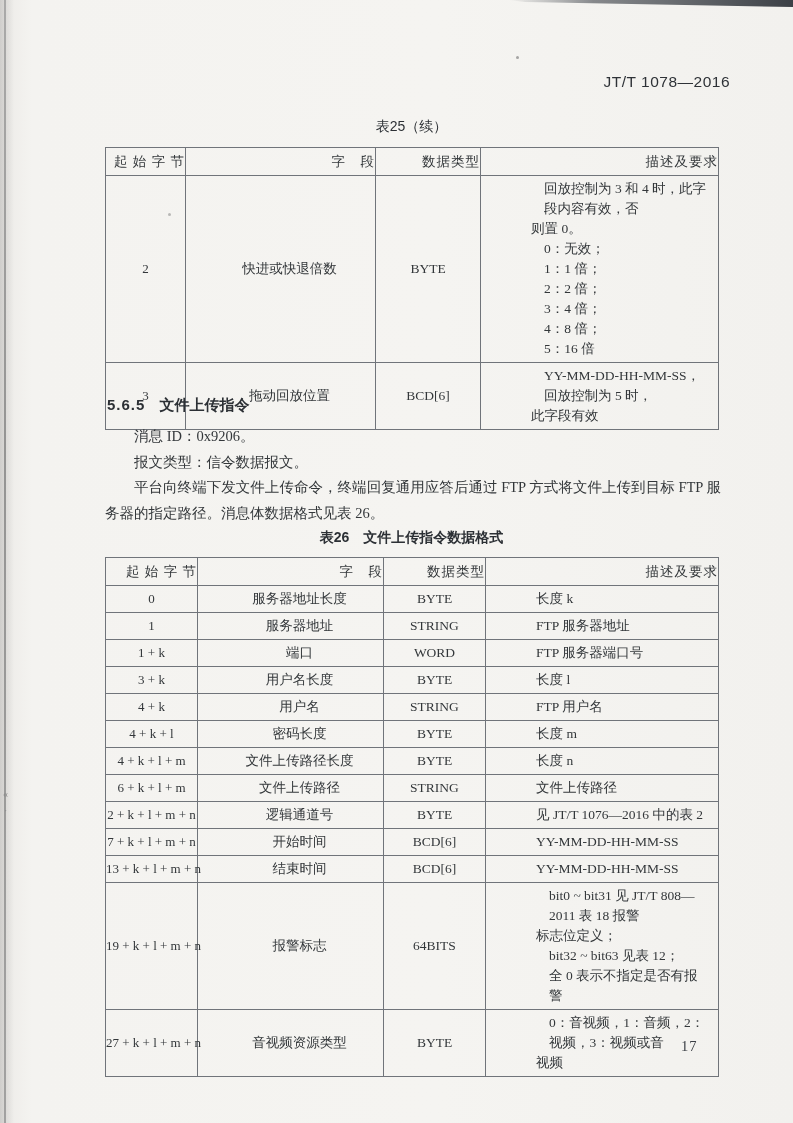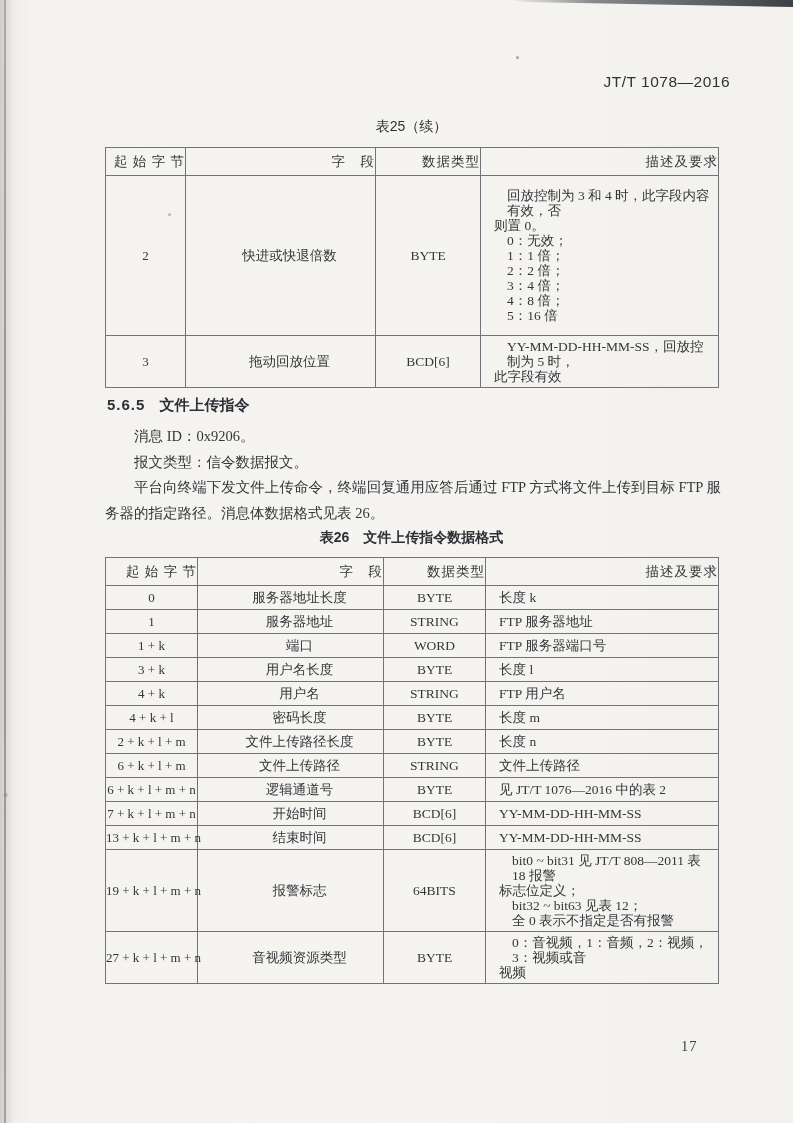--- a/index.html
+++ b/index.html
@@ -58,21 +58,21 @@
   }
   .doc-table th{
     height:27px;font-weight:normal;font-size:13.5px;
     letter-spacing:1px;
     text-align:right;
   }
   td.cb{text-align:center;white-space:nowrap;font-size:13px;}
   td.cf{padding-left:18px;text-align:center;}
   td.ct{text-align:center;}
   td.cd{padding:3px 8px 3px 13px;}
-  .ln{line-height:15px;}
+  .ln{line-height:20px;margin-left:37px;}
   .ln.ind{padding-left:13px;}
   tr.h160{height:160px;}
   tr.h52{height:52px;}
   tr.h24{height:24px;}
   tr.h48{height:48px;}
 
   .sec-heading{
     position:absolute;top:396px;left:107px;
     font-family:"Liberation Sans","DejaVu Sans",sans-serif;
     font-weight:bold;font-size:15px;color:#2c3035;
@@ -221,37 +221,37 @@
       </tr>
       <tr class="h24">
         <td class="cb">4 + k + l</td>
         <td class="cf">密码长度</td>
         <td class="ct">BYTE</td>
         <td class="cd">
             <div class="ln">长度 m</div>
           </td>
       </tr>
       <tr class="h24">
-        <td class="cb">2 + k + l + m</td>
+        <td class="cb">4 + k + l + m</td>
         <td class="cf">文件上传路径长度</td>
         <td class="ct">BYTE</td>
         <td class="cd">
             <div class="ln">长度 n</div>
           </td>
       </tr>
       <tr class="h24">
         <td class="cb">6 + k + l + m</td>
         <td class="cf">文件上传路径</td>
         <td class="ct">STRING</td>
         <td class="cd">
             <div class="ln">文件上传路径</div>
           </td>
       </tr>
       <tr class="h24">
-        <td class="cb">6 + k + l + m + n</td>
+        <td class="cb">2 + k + l + m + n</td>
         <td class="cf">逻辑通道号</td>
         <td class="ct">BYTE</td>
         <td class="cd">
             <div class="ln">见 JT/T 1076—2016 中的表 2</div>
           </td>
       </tr>
       <tr class="h24">
         <td class="cb">7 + k + l + m + n</td>
         <td class="cf">开始时间</td>
         <td class="ct">BCD[6]</td>

